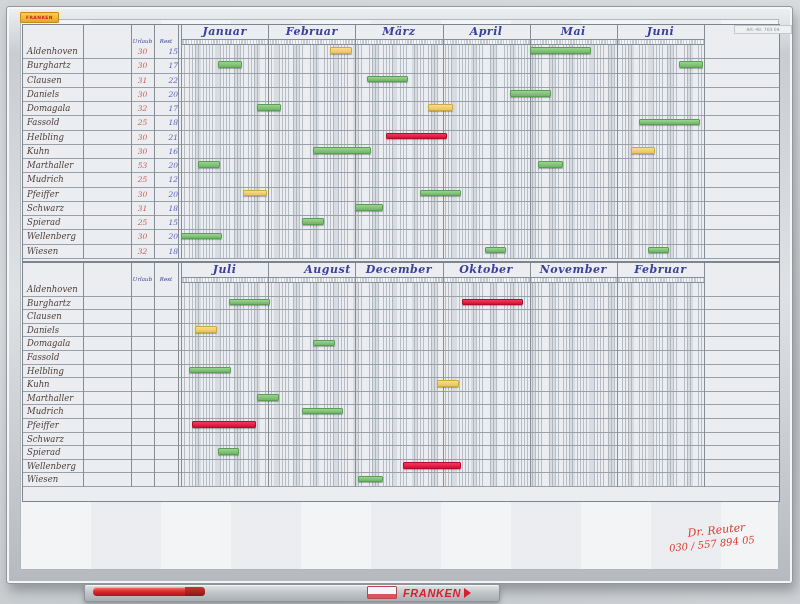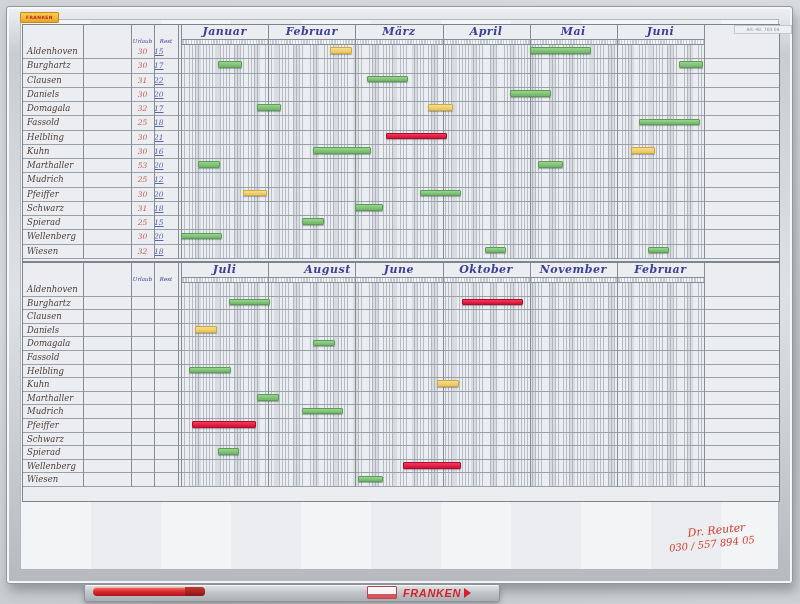--- a/index.html
+++ b/index.html
@@ -30,21 +30,21 @@
     background:repeating-linear-gradient(90deg,#f3f4f6 0 1.4px,#c4cad1 1.4px 2.812px);
     border-top:1px solid #868d95;border-bottom:1px solid #868d95;box-sizing:border-box;}
   .gridbg{position:absolute;
     background:
       repeating-linear-gradient(90deg, rgba(110,117,127,.9) 0 .8px, transparent .8px 87.1667px),
       repeating-linear-gradient(90deg, transparent 0 14.06px, rgba(148,156,166,.22) 14.06px 19.68px),
       repeating-linear-gradient(90deg, #b7bdc5 0 .7px, transparent .7px 2.812px);}
   .prow{position:absolute;left:0;right:0;border-bottom:1px solid #99a0a8;box-sizing:border-box;}
   .pname{position:absolute;left:4px;top:1px;font:italic 8.5px "DejaVu Serif",serif;color:#4e403a;white-space:nowrap;}
   .uval{position:absolute;width:23px;text-align:center;top:2px;font:italic 7.5px "DejaVu Serif",serif;color:#c55d5a;}
-  .rval{position:absolute;width:24px;text-align:left;top:2px;font:italic 7.5px "DejaVu Serif",serif;color:#5a63bb;text-decoration:underline;}
+  .rval{position:absolute;width:24px;text-align:right;top:2px;font:italic 7.5px "DejaVu Serif",serif;color:#5a63bb;}
   .vline{position:absolute;top:0;width:1px;background:#868d95;}
   .bar{position:absolute;height:4.5px;border-radius:1px;box-shadow:0 1px 1px rgba(40,45,50,.35);}
   .bar.green{background:linear-gradient(180deg,#9ad48f,#6fb668);border:.5px solid #5a9e55;}
   .bar.yellow{background:linear-gradient(180deg,#f6dd8d,#e9c45e);border:.5px solid #cfa93f;}
   .bar.red{background:linear-gradient(180deg,#f23a5c,#d80e35);border:.5px solid #b00c2b;}
   
   #note{position:absolute;left:668px;top:522px;width:130px;color:#e03a2e;transform:rotate(-6deg);z-index:5;}
   #note .l1{font:italic 11px "DejaVu Serif",serif;margin-left:20px;}
   #note .l2{font:italic 10px "DejaVu Serif",serif;margin-top:1px;}
   
@@ -187,21 +187,21 @@
       <div class="bar green" style="left: 397.005px; width: 39.3656px; top: 164.867px;"></div>
       <div class="bar green" style="left: 332.333px; width: 25.3065px; top: 179.133px;"></div>
       <div class="bar green" style="left: 278.909px; width: 19.6828px; top: 193.4px;"></div>
       <div class="bar green" style="left: 158px; width: 39.3656px; top: 207.667px;"></div>
       <div class="bar green" style="left: 461.677px; width: 19.6828px; top: 221.933px;"></div>
       <div class="bar green" style="left: 624.763px; width: 19.6828px; top: 221.933px;"></div>
     </div>
   <div id="section-bottom" class="section" style="left: 22px; top: 262px; width: 756px; height: 238px;">
       <div class="month-label" style="left: 158px; width: 87.1667px;">Juli</div>
       <div class="month-label" style="left: 261px; width: 87.1667px;">August</div>
-      <div class="month-label" style="left: 332.333px; width: 87.1667px;">June</div>
+      <div class="month-label" style="left: 332.333px; width: 87.1667px;">December</div>
       <div class="month-label" style="left: 419.5px; width: 87.1667px;">Oktober</div>
       <div class="month-label" style="left: 506.667px; width: 87.1667px;">November</div>
       <div class="month-label" style="left: 593.833px; width: 87.1667px;">Februar</div>
       <div class="colhdr" style="left: 108px; width: 23px;">Urlaub</div>
       <div class="colhdr" style="left: 131px; width: 24px;">Rest</div>
       <div class="daystrip" style="left: 158px; width: 523px;"></div>
       <div class="gridbg" style="left: 158px; width: 523px; top: 20px; height: 204px;"></div>
       <div class="prow" style="top: 20px; height: 13.6px;">
         <div class="pname" style="">Aldenhoven</div>
       </div>

